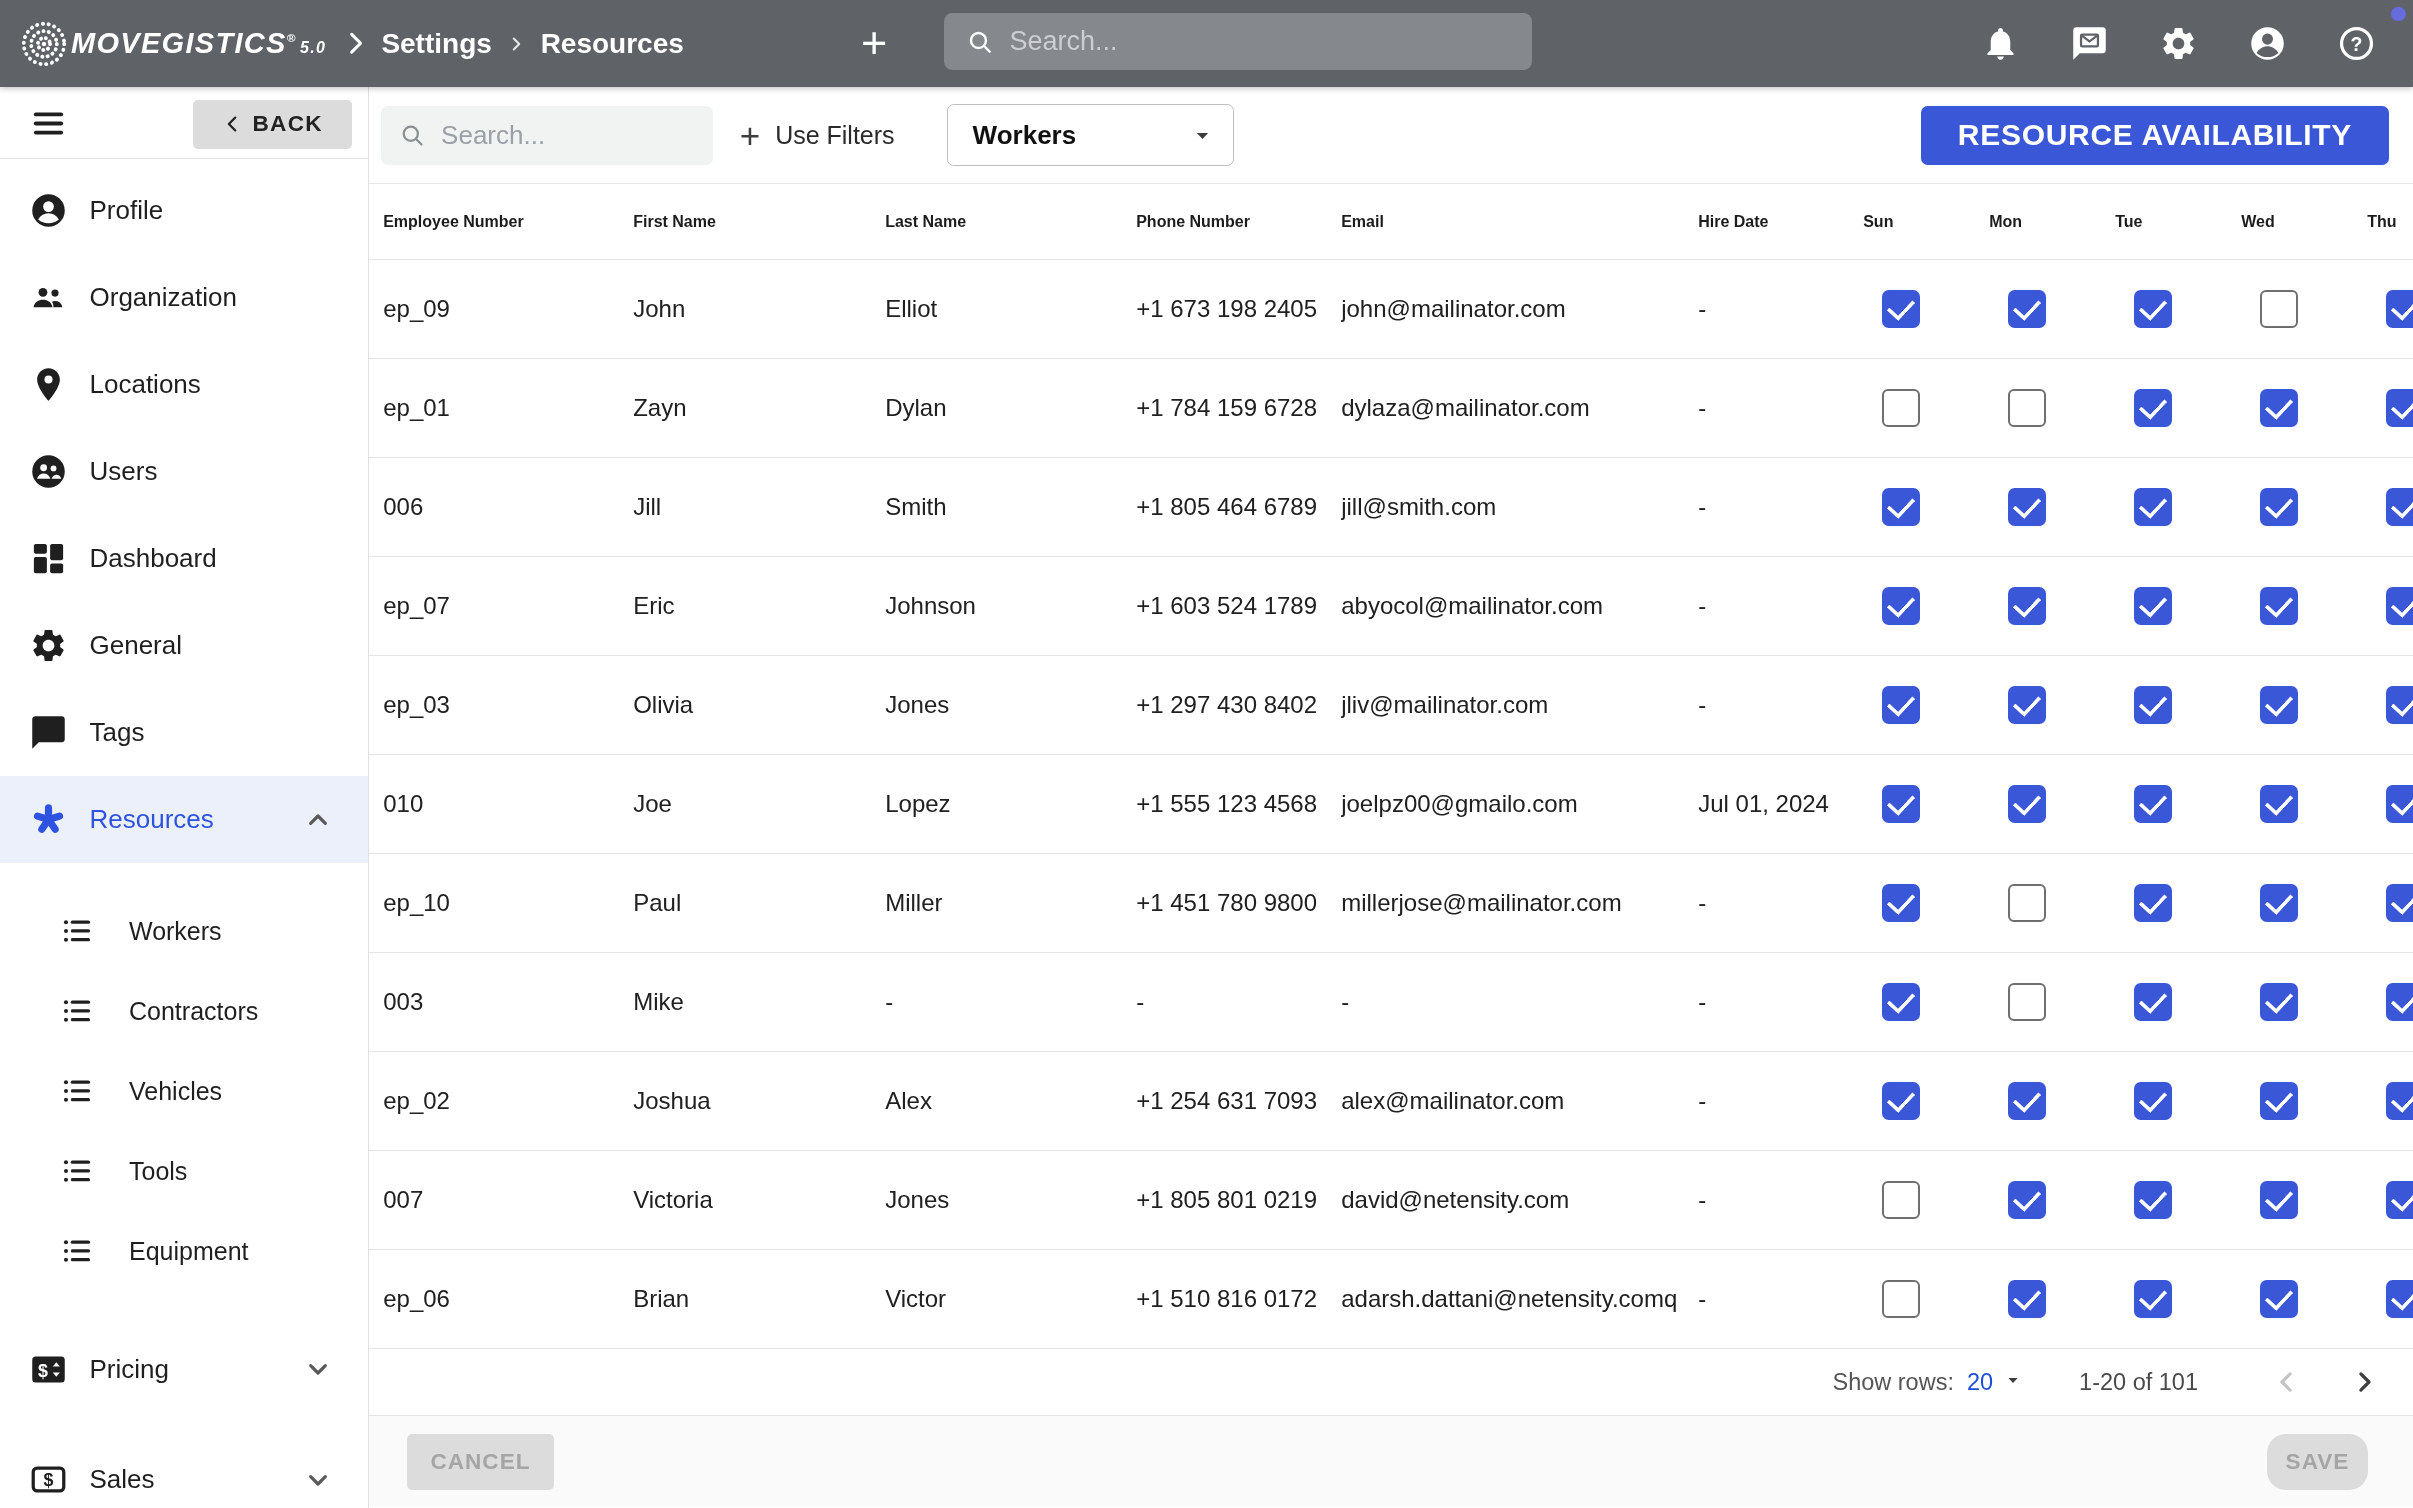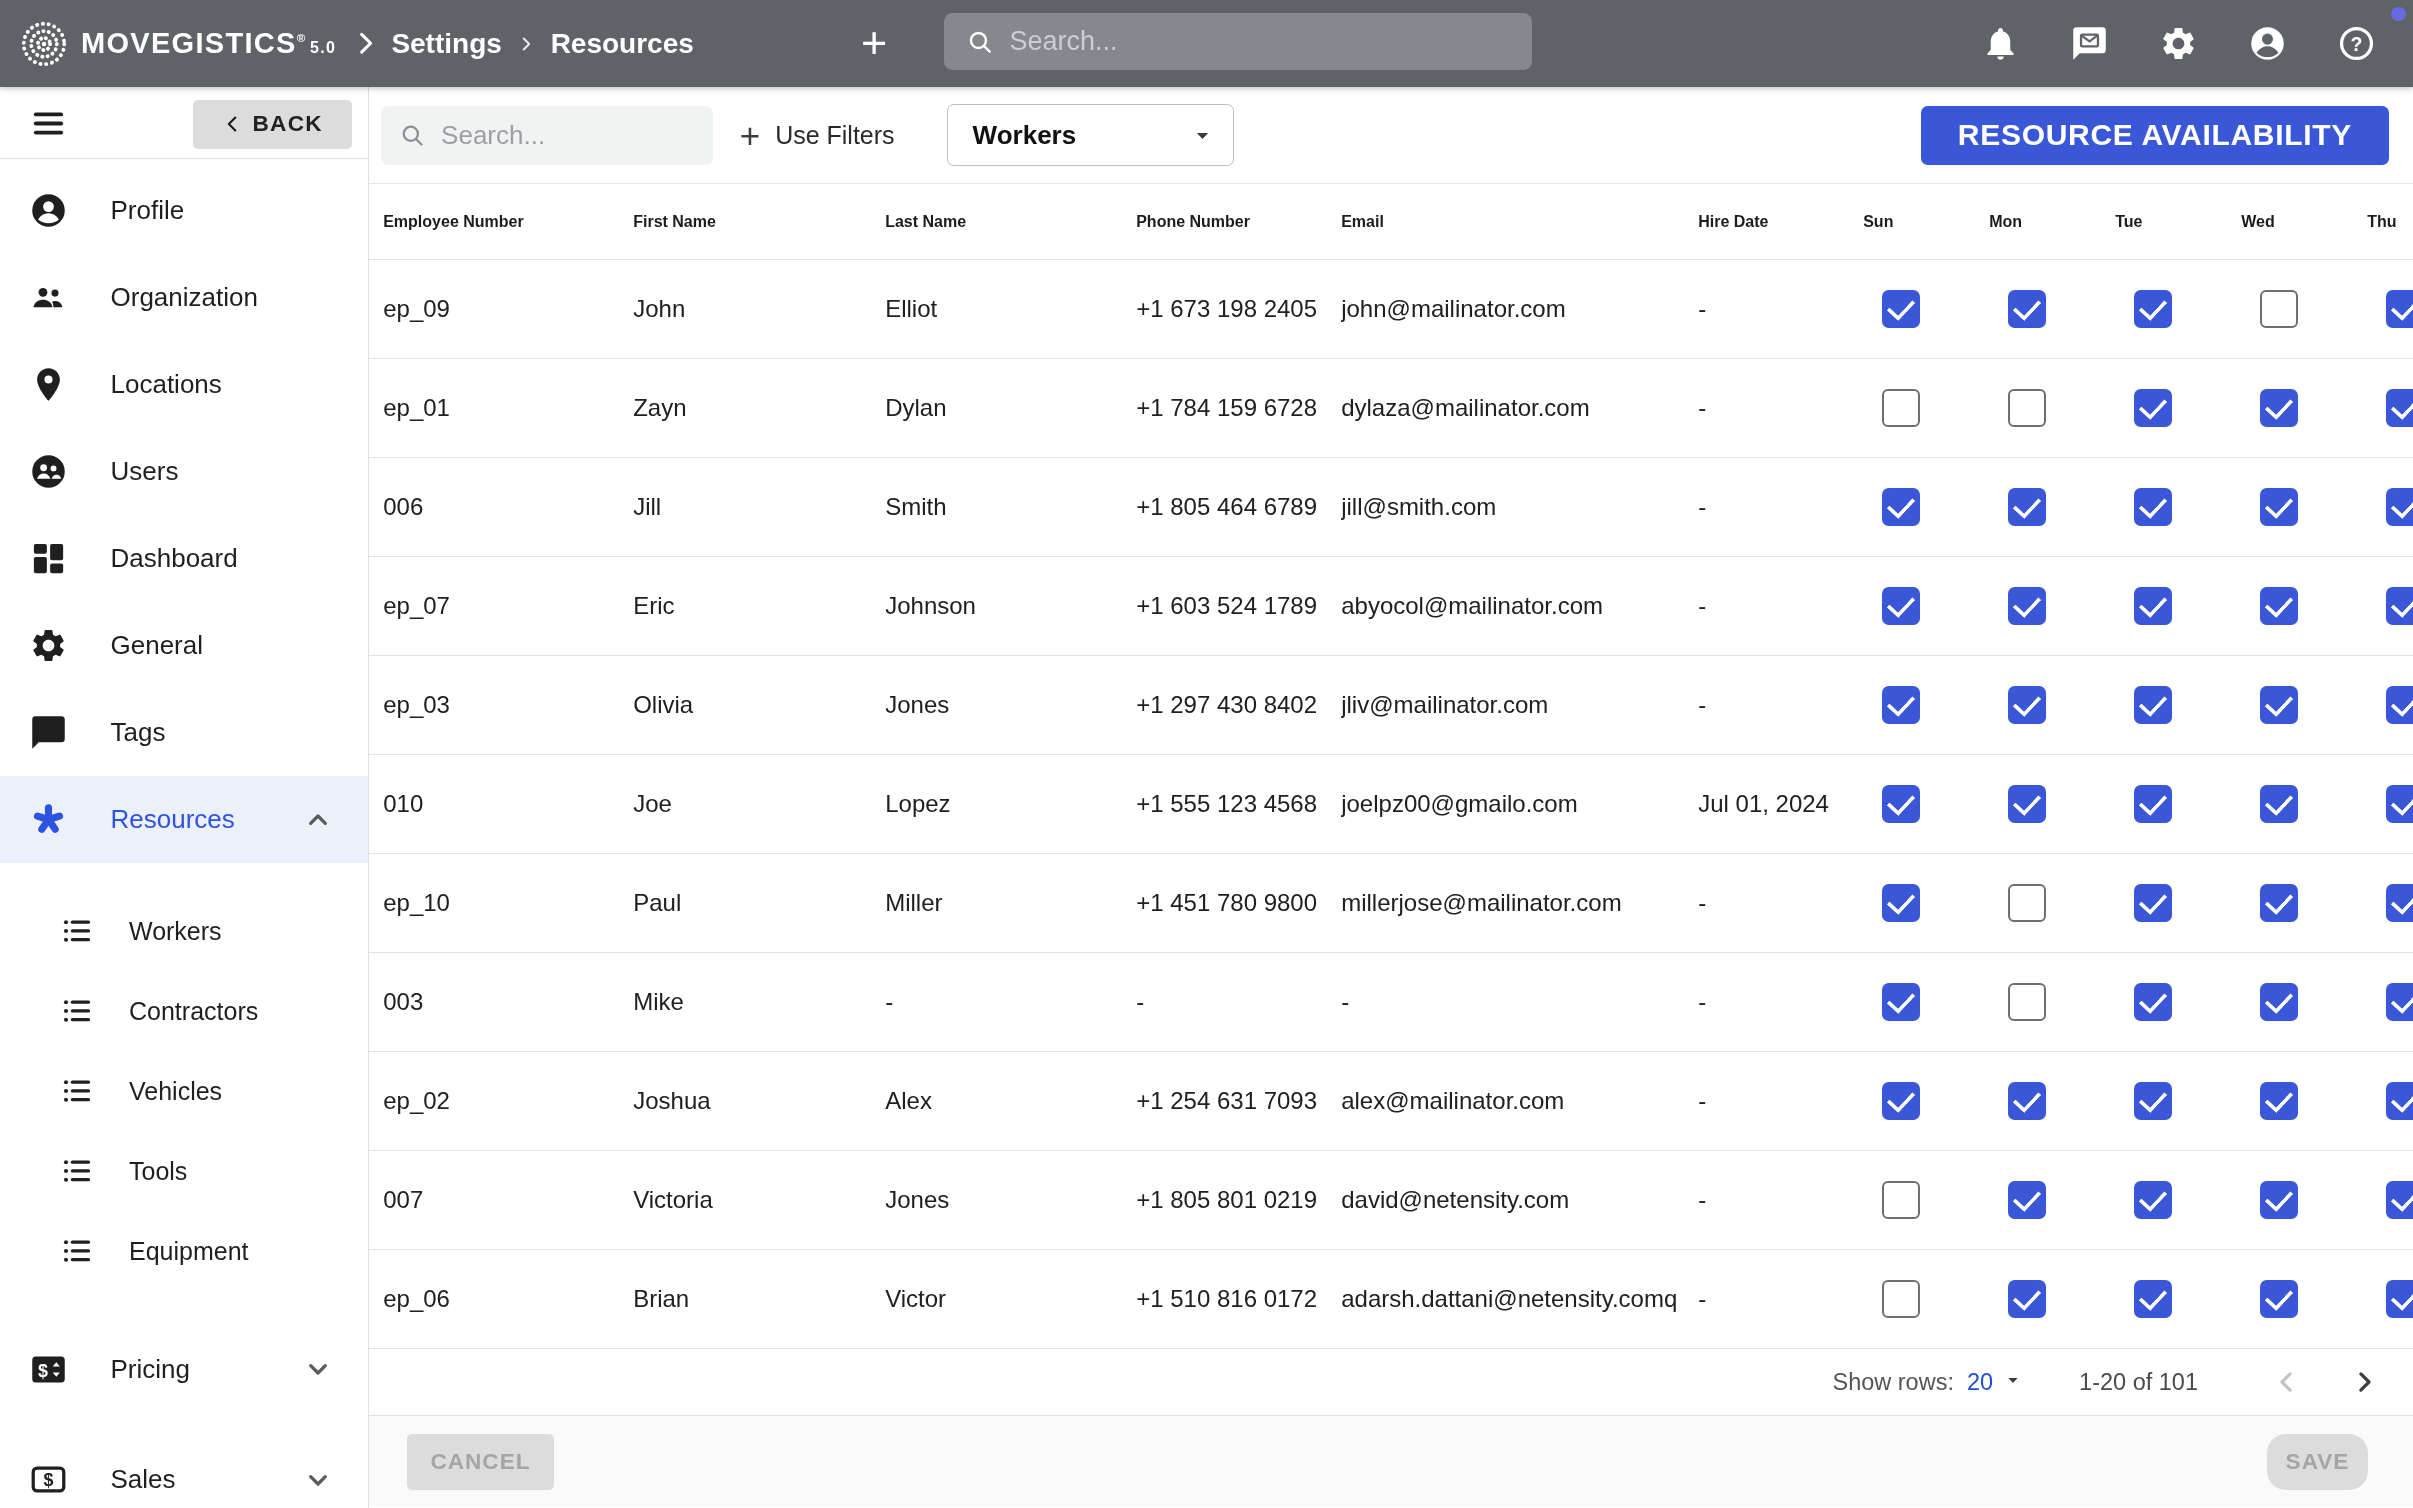--- a/index.html
+++ b/index.html
@@ -7,21 +7,21 @@
     font-family:"Liberation Sans", sans-serif; color:#1f1f1f; }
 
   .icn { display:inline-flex; align-items:center; justify-content:center; flex:none; }
   .icn svg { width:100%; height:100%; display:block; }
 
   
   .topbar { position:absolute; top:0; left:0; right:0; height:87px; background:#5f6368;
     display:flex; align-items:center; color:#fff; z-index:20; box-shadow:0 1.7px 6.7px rgba(0,0,0,.28); }
   .logo { display:flex; align-items:center; margin-left:17px; cursor:pointer; }
   .logo .globe { width:54px; height:54px; }
-  .brand { font-size:29px; font-weight:bold; letter-spacing:1.3px; margin-left:10px; white-space:nowrap; }
+  .brand { font-size:29px; font-weight:bold; letter-spacing:1.3px; white-space:nowrap;font-style:italic; }
   .brand sup { font-size:11.7px; vertical-align:super; }
   .brand .ver { font-size:16px; margin-left:3.4px; }
   .crumb-big { width:28.5px; height:28.5px; margin:0 11.7px 0 15px; }
   .breadcrumb { display:flex; align-items:center; gap:13.4px; font-size:28px; font-weight:bold; }
   .crumb-small { width:22px; height:22px; opacity:.95; }
   .add-tab { position:absolute; left:861px; top:50%; transform:translateY(-54%);
     font-size:45px; font-weight:300; line-height:1; cursor:pointer; }
   .topbar-search { position:absolute; left:944px; top:13.4px; width:588px; height:57px;
     background:#85898e; border-radius:8.4px; display:flex; align-items:center;
     padding-left:22px; gap:15px; cursor:text; }
@@ -42,21 +42,21 @@
     position:relative; overflow:hidden; }
   .sidebar-header { height:72px; border-bottom:0.8px solid #e0e0e0; position:relative; }
   .hamburger { position:absolute; left:28.5px; top:17px; width:39px; height:39px; cursor:pointer; }
   .back-btn { position:absolute; right:16px; top:12.6px; width:159px; height:49px; background:#dcdcdc;
     border-radius:5px; display:flex; align-items:center; justify-content:center; gap:8.4px;
     font-size:22.6px; font-weight:bold; letter-spacing:1.3px; color:#222; cursor:pointer; }
   .back-btn .icn { width:22px; height:22px; }
   .nav { padding-top:8.4px; }
   .nav-item { height:87px; display:flex; align-items:center; position:relative; cursor:pointer; }
   .nav-item .nicon { width:39px; height:39px; margin-left:28.5px; color:#1f1f1f; }
-  .nav-item .nlabel { margin-left:43px; font-size:26px; color:#1f1f1f; }
+  .nav-item .nlabel { margin-left:22px; font-size:26px; color:#1f1f1f; }
   .nav-item.active { background:#ecf0fb; }
   .nav-item.active .nlabel { color:#2d53e0; }
   .nav-item.active .nicon { color:#2d53e0; }
   .nav-item .chev { position:absolute; right:34px; width:32px; height:32px; }
   .sub-list { margin:28.5px 0 34px; }
   .sub-item { height:80px; display:flex; align-items:center; cursor:pointer; }
   .sub-item .nicon { width:35px; height:35px; margin-left:59px; }
   .sub-item .nlabel { margin-left:35px; font-size:25px; color:#1f1f1f; }
   .nav-item[data-name="sidebar-item-sales"] { margin-top:23.5px; }
 

